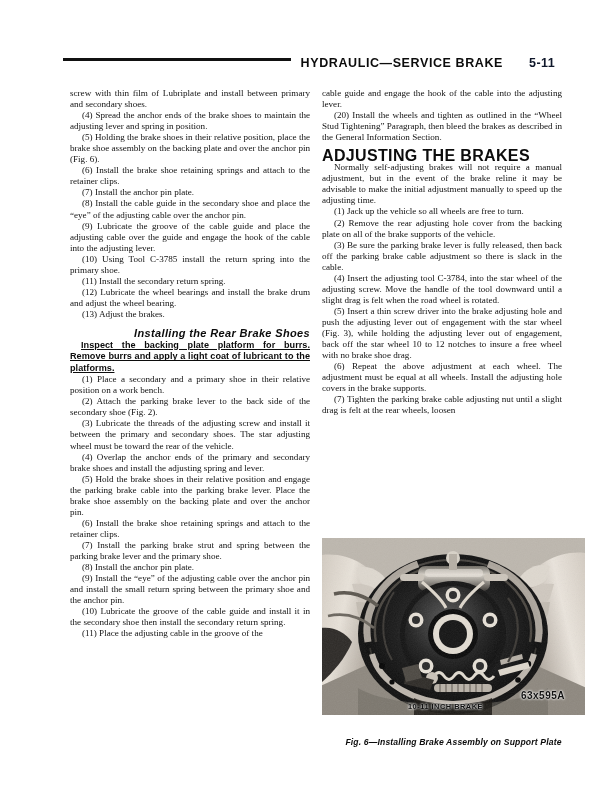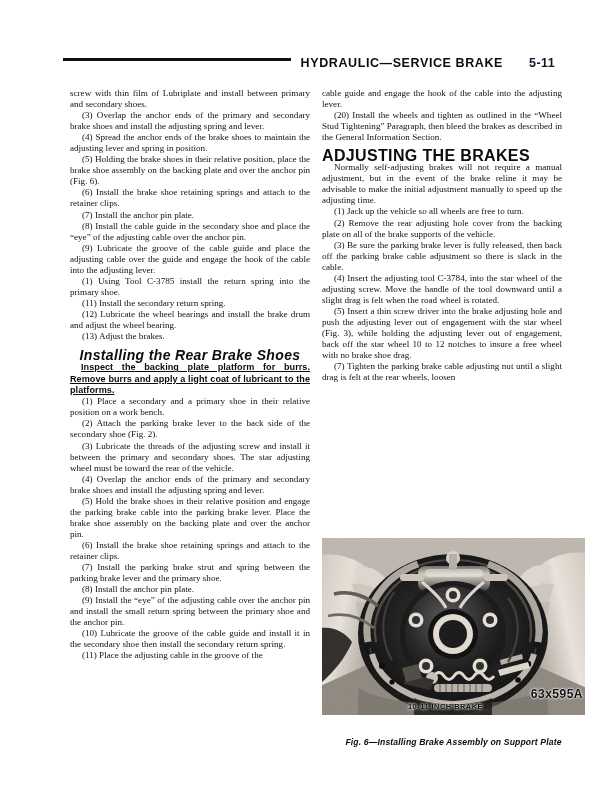--- a/index.html
+++ b/index.html
@@ -82,25 +82,25 @@
     letter-spacing: 0.35px;
     margin: 7px 0 1px 0;
     text-indent: 0;
     text-align: left;
     color: #0c0c0c;
   }
   h3.sub-head {
     font-family: "Liberation Sans", sans-serif;
     font-weight: bold;
     font-style: italic;
-    font-size: 14px;
+    font-size: 11px;
     letter-spacing: 0.35px;
     margin: 8px 0 1px 0;
     text-indent: 0;
-    text-align: center;
+    text-align: right;
     color: #0c0c0c;
   }
   p.bold-note {
     font-family: "Liberation Sans", sans-serif;
     font-weight: bold;
     font-size: 9.1px;
     line-height: 11.4px;
     letter-spacing: 0.05px;
     text-indent: 11px;
     color: #0c0c0c;
@@ -126,21 +126,21 @@
   .photo-label {
     position: absolute;
     font-family: "Liberation Sans", sans-serif;
     font-weight: bold;
     font-size: 7.4px;
     letter-spacing: 0.5px;
     color: #111;
     text-shadow: 0 0 2px #fff, 0 0 3px #fff;
   }
   .lbl-brake { left: 86px;  bottom: 4px; }
-  .lbl-code  { right: 2px;  bottom: 14px; font-size: 12px; }
+  .lbl-code  { right: 20px;  bottom: 14px; font-size: 10px; }
 
   .fig-caption {
     margin-top: 22px;
     text-align: center;
     font-family: "Liberation Sans", sans-serif;
     font-weight: bold;
     font-style: italic;
     font-size: 8.6px;
     letter-spacing: 0.15px;
     color: #0c0c0c;
@@ -152,28 +152,27 @@
 <div class="page">
 
   <div class="runhead">
     <div class="runhead-rule"></div>
     <div class="runhead-title">HYDRAULIC—SERVICE BRAKE</div>
     <div class="runhead-folio">5-11</div>
   </div>
 
   <div class="col col-left" id="col-left">
       <p class="noindent">screw with thin film of Lubriplate and install between primary and secondary shoes.</p>
-      <p>(3) Overlap the anchor ends of the primary and secondary brake shoes and install the adjusting spring and lever.</p>
       <p>(4) Spread the anchor ends of the brake shoes to maintain the adjusting lever and spring in position.</p>
       <p>(5) Holding the brake shoes in their relative position, place the brake shoe assembly on the backing plate and over the anchor pin (Fig. 6).</p>
       <p>(6) Install the brake shoe retaining springs and attach to the retainer clips.</p>
       <p>(7)  Install the anchor pin plate.</p>
       <p>(8) Install the cable guide in the secondary shoe and place the “eye” of the adjusting cable over the anchor pin.</p>
       <p>(9) Lubricate the groove of the cable guide and place the adjusting cable over the guide and engage the hook of the cable into the adjusting lever.</p>
-      <p>(1) Using Tool C-3785 install the return spring into the primary shoe.</p>
+      <p>(10) Using Tool C-3785 install the return spring into the primary shoe.</p>
       <p>(11)  Install the secondary return spring.</p>
       <p>(12) Lubricate the wheel bearings and install the brake drum and adjust the wheel bearing.</p>
       <p>(13)  Adjust the brakes.</p>
       <h3 class="sub-head">Installing the Rear Brake Shoes</h3>
       <p class="bold-note">Inspect the backing plate platform for burrs. Remove burrs and apply a light coat of lubricant to the platforms.</p>
       <p>(1) Place a secondary and a primary shoe in their relative position on a work bench.</p>
       <p>(2) Attach the parking brake lever to the back side of the secondary shoe (Fig. 2).</p>
       <p>(3) Lubricate the threads of the adjusting screw and install it between the primary and secondary shoes. The star adjusting wheel must be toward the rear of the vehicle.</p>
       <p>(4) Overlap the anchor ends of the primary and secondary brake shoes and install the adjusting spring and lever.</p>
       <p>(5) Hold the brake shoes in their relative position and engage the parking brake cable into the parking brake lever. Place the brake shoe assembly on the backing plate and over the anchor pin.</p>
@@ -188,20 +187,21 @@
   <div class="col col-right" id="col-right">
       <p class="noindent">cable guide and engage the hook of the cable into the adjusting lever.</p>
       <p>(20) Install the wheels and tighten as outlined in the “Wheel Stud Tightening” Paragraph, then bleed the brakes as described in the General Information Section.</p>
       <h2 class="sec-head">ADJUSTING THE BRAKES</h2>
       <p>Normally self-adjusting brakes will not require a manual adjustment, but in the event of the brake reline it may be advisable to make the initial adjustment manually to speed up the adjusting time.</p>
       <p>(1) Jack up the vehicle so all wheels are free to turn.</p>
       <p>(2) Remove the rear adjusting hole cover from the backing plate on all of the brake supports of the vehicle.</p>
       <p>(3) Be sure the parking brake lever is fully released, then back off the parking brake cable adjustment so there is slack in the cable.</p>
       <p>(4) Insert the adjusting tool C-3784, into the star wheel of the adjusting screw. Move the handle of the tool downward until a slight drag is felt when the road wheel is rotated.</p>
       <p>(5) Insert a thin screw driver into the brake adjusting hole and push the adjusting lever out of engagement with the star wheel (Fig. 3), while holding the adjusting lever out of engagement, back off the star wheel 10 to 12 notches to insure a free wheel with no brake shoe drag.</p>
+      <p>(6) Repeat the above adjustment at each wheel. The adjustment must be equal at all wheels. Install the adjusting hole covers in the brake supports.</p>
       <p>(7) Tighten the parking brake cable adjusting nut until a slight drag is felt at the rear wheels, loosen</p>
     </div>
 
   <div class="figure">
     <div class="photo">
       <svg width="263" height="177" viewBox="0 0 263 177" xmlns="http://www.w3.org/2000/svg" role="img">
         <defs>
           <radialGradient id="drumShade" cx="50%" cy="46%" r="62%">
             <stop offset="0%" stop-color="#3b3b3b"></stop>
             <stop offset="55%" stop-color="#1a1a1a"></stop>

